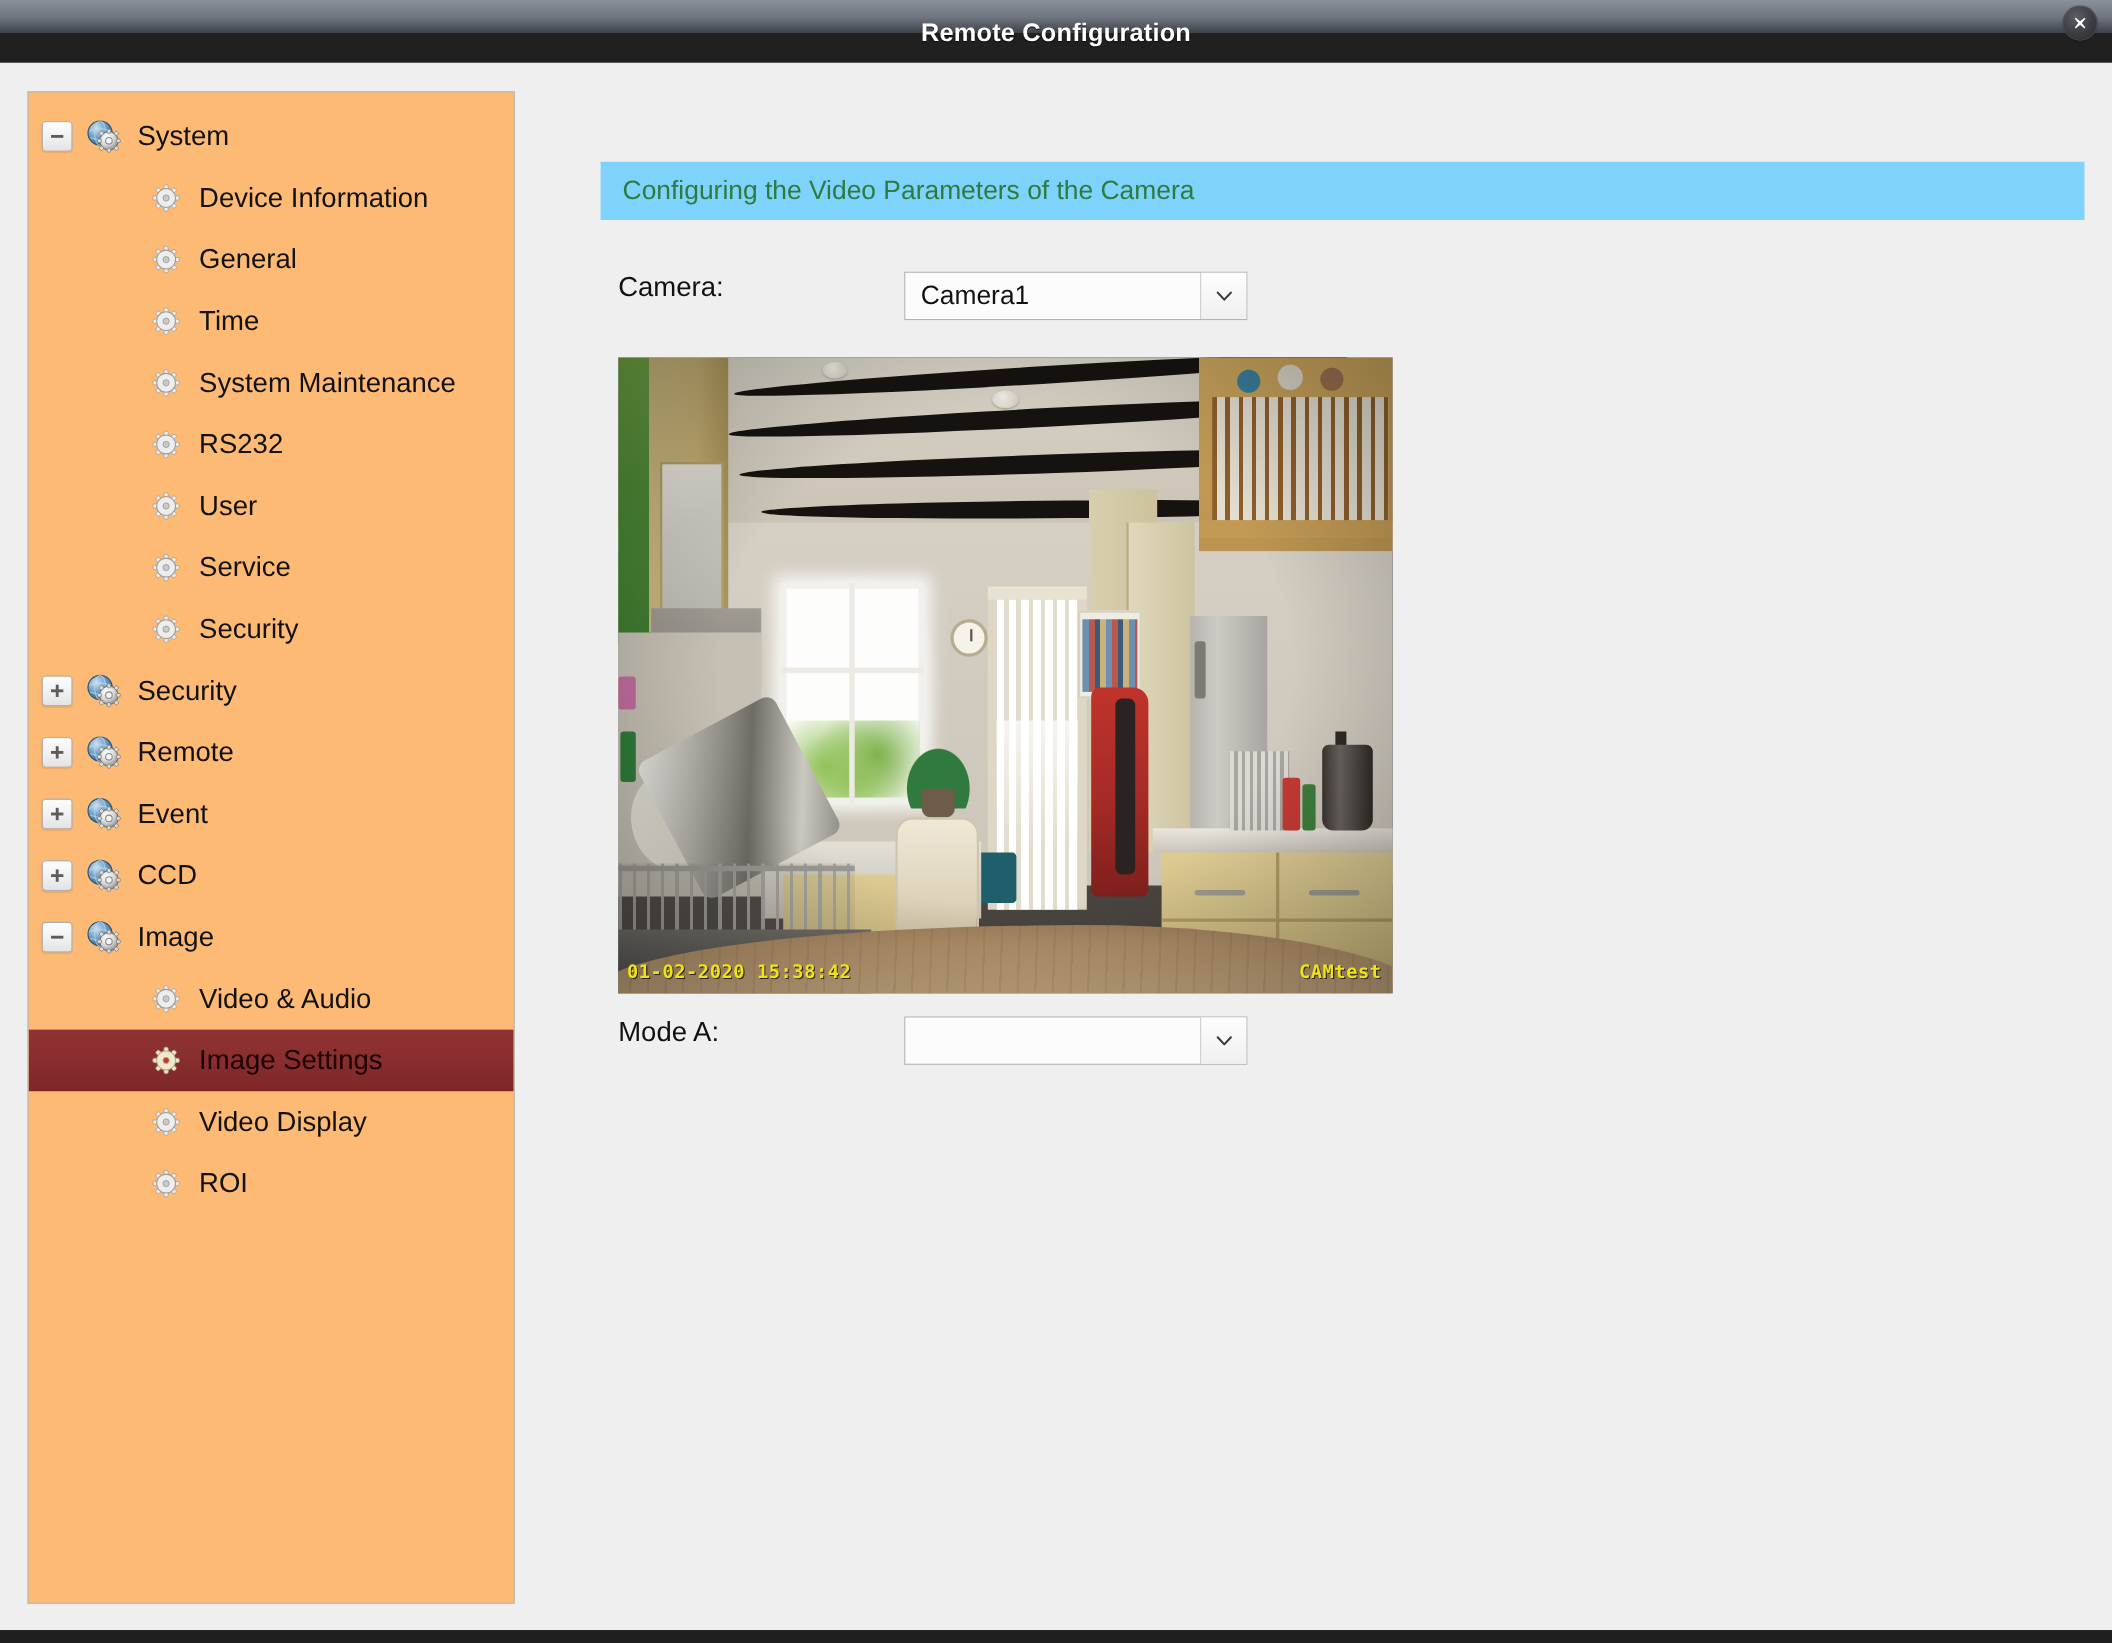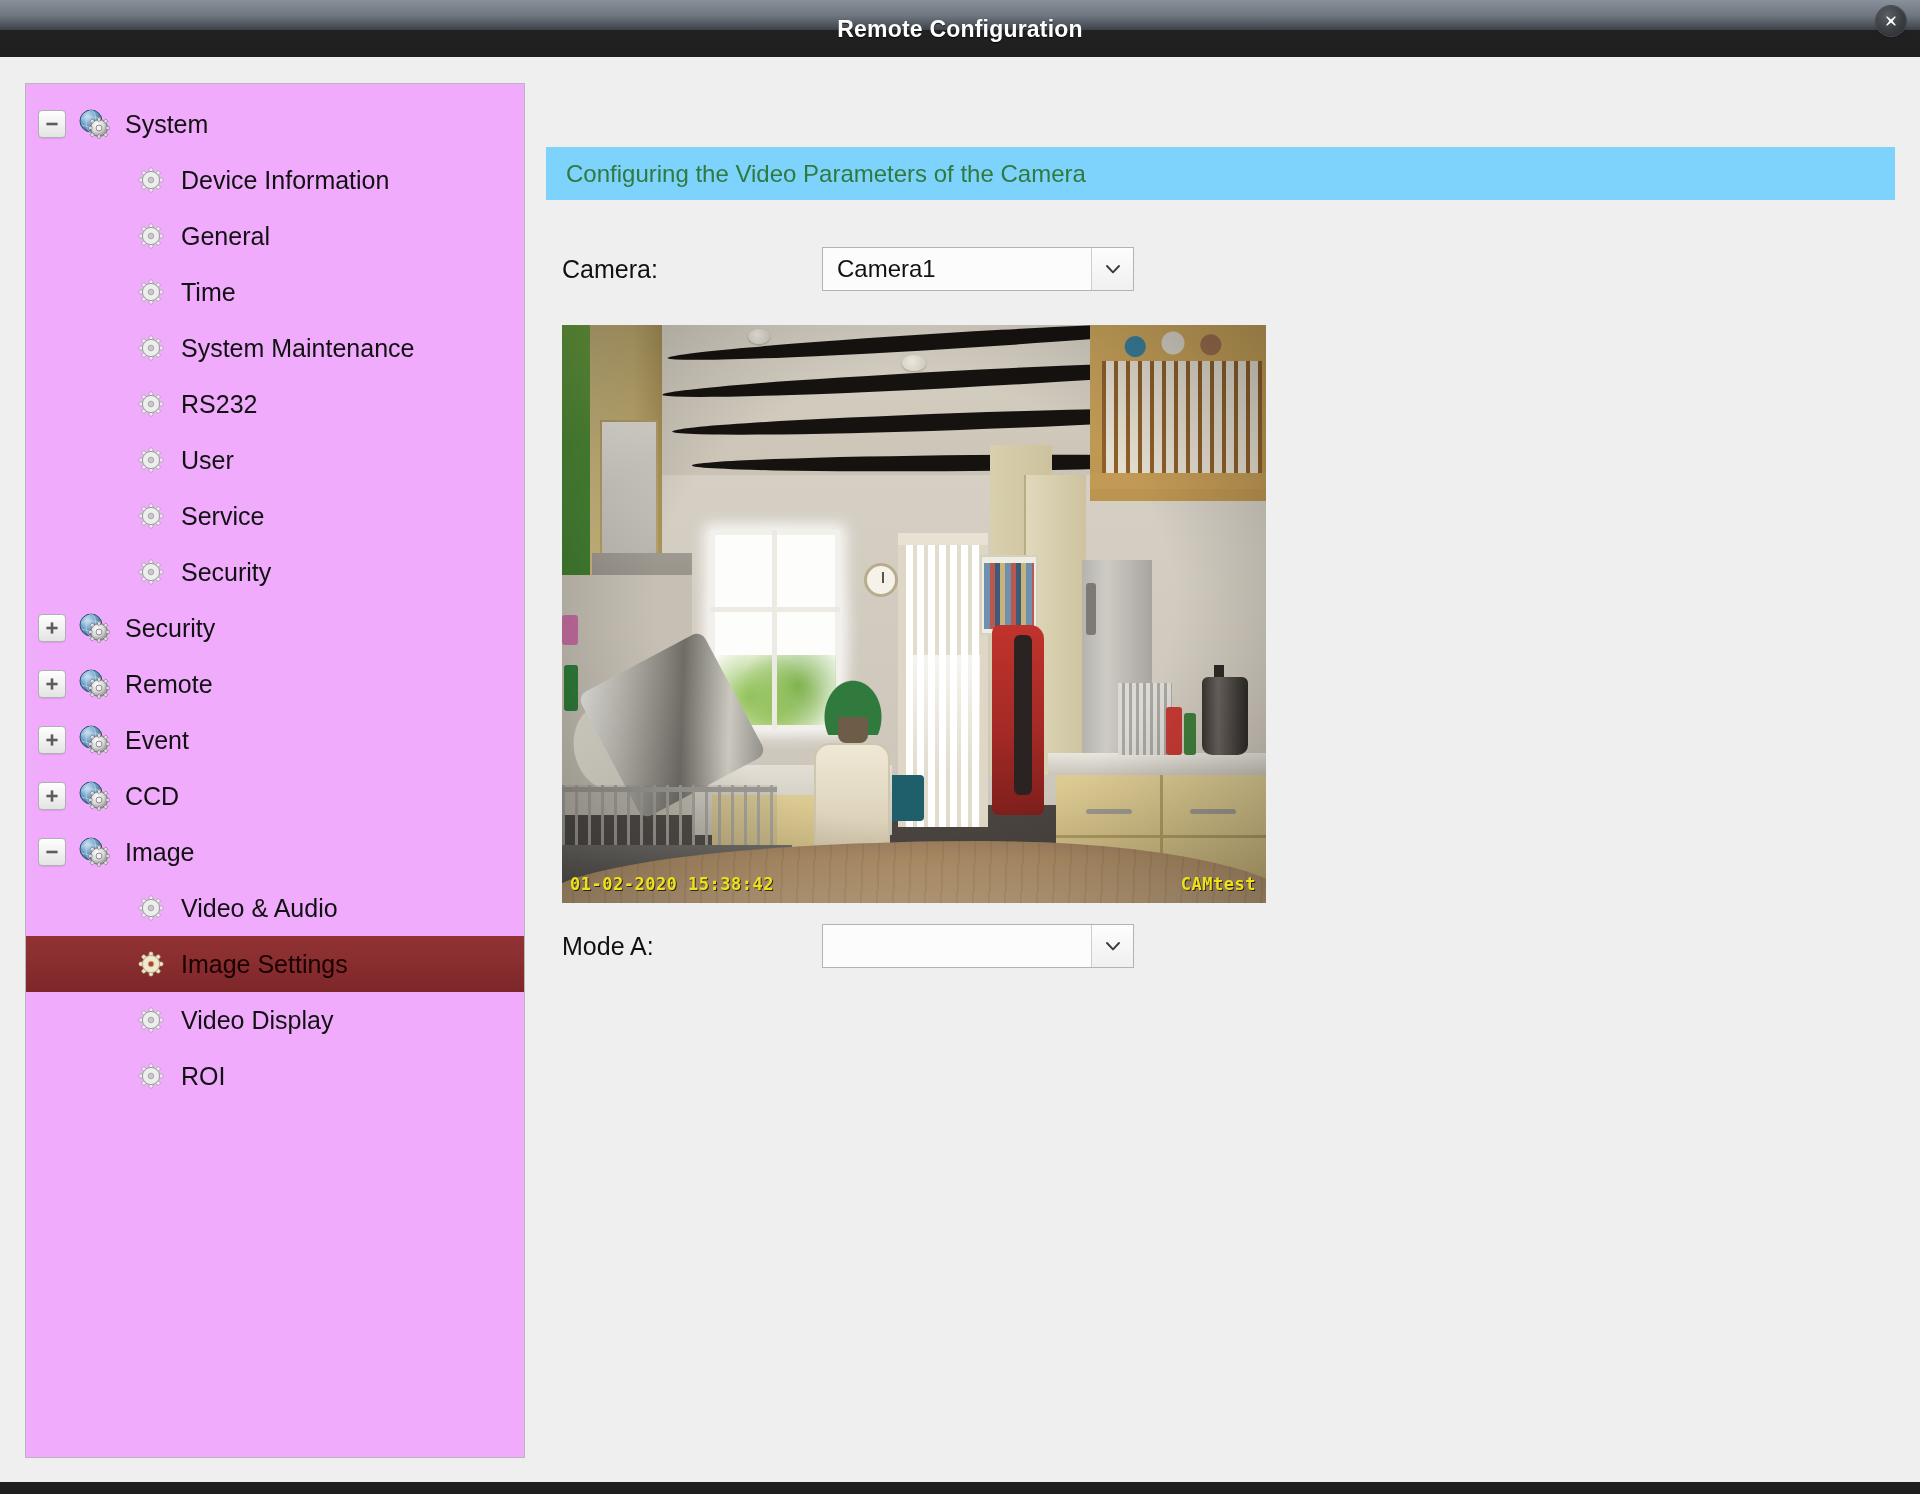--- a/index.html
+++ b/index.html
@@ -44,22 +44,22 @@
   }
   .window-bottom {
     position: absolute; left: 0; top: 1482px;
     width: 1920px; height: 12px; background: #1e1e1e;
   }
 
   
   .sidebar {
     position: absolute;
     left: 25px; top: 26px;
-    width: 500px; height: 1375px;
-    background: #f0abfc;
+    width: 443px; height: 1375px;
+    background: #fdba74;
     border: 1px solid #b8b8b8;
     overflow: hidden;
   }
   .tree { padding: 12px 0 0 0; }
 
   .tree-row {
     position: relative;
     display: flex; align-items: center;
     height: 56px;
     cursor: pointer;
@@ -108,21 +108,21 @@
     display: flex; align-items: center;
     padding-left: 20px;
   }
   .main-header-text {
     font-size: 24px;
     color: #2f7a3f;
   }
 
   .field-row {
     position: absolute;
-    display: flex; align-items: center;
+    display: flex; align-items: flex-start;
   }
   .field-label {
     font-size: 25px; color: #111;
     width: 260px;
   }
   .dropdown {
     position: relative;
     width: 312px; height: 44px;
     border: 1px solid #b3b3b3;
     background: #fcfcfc;

